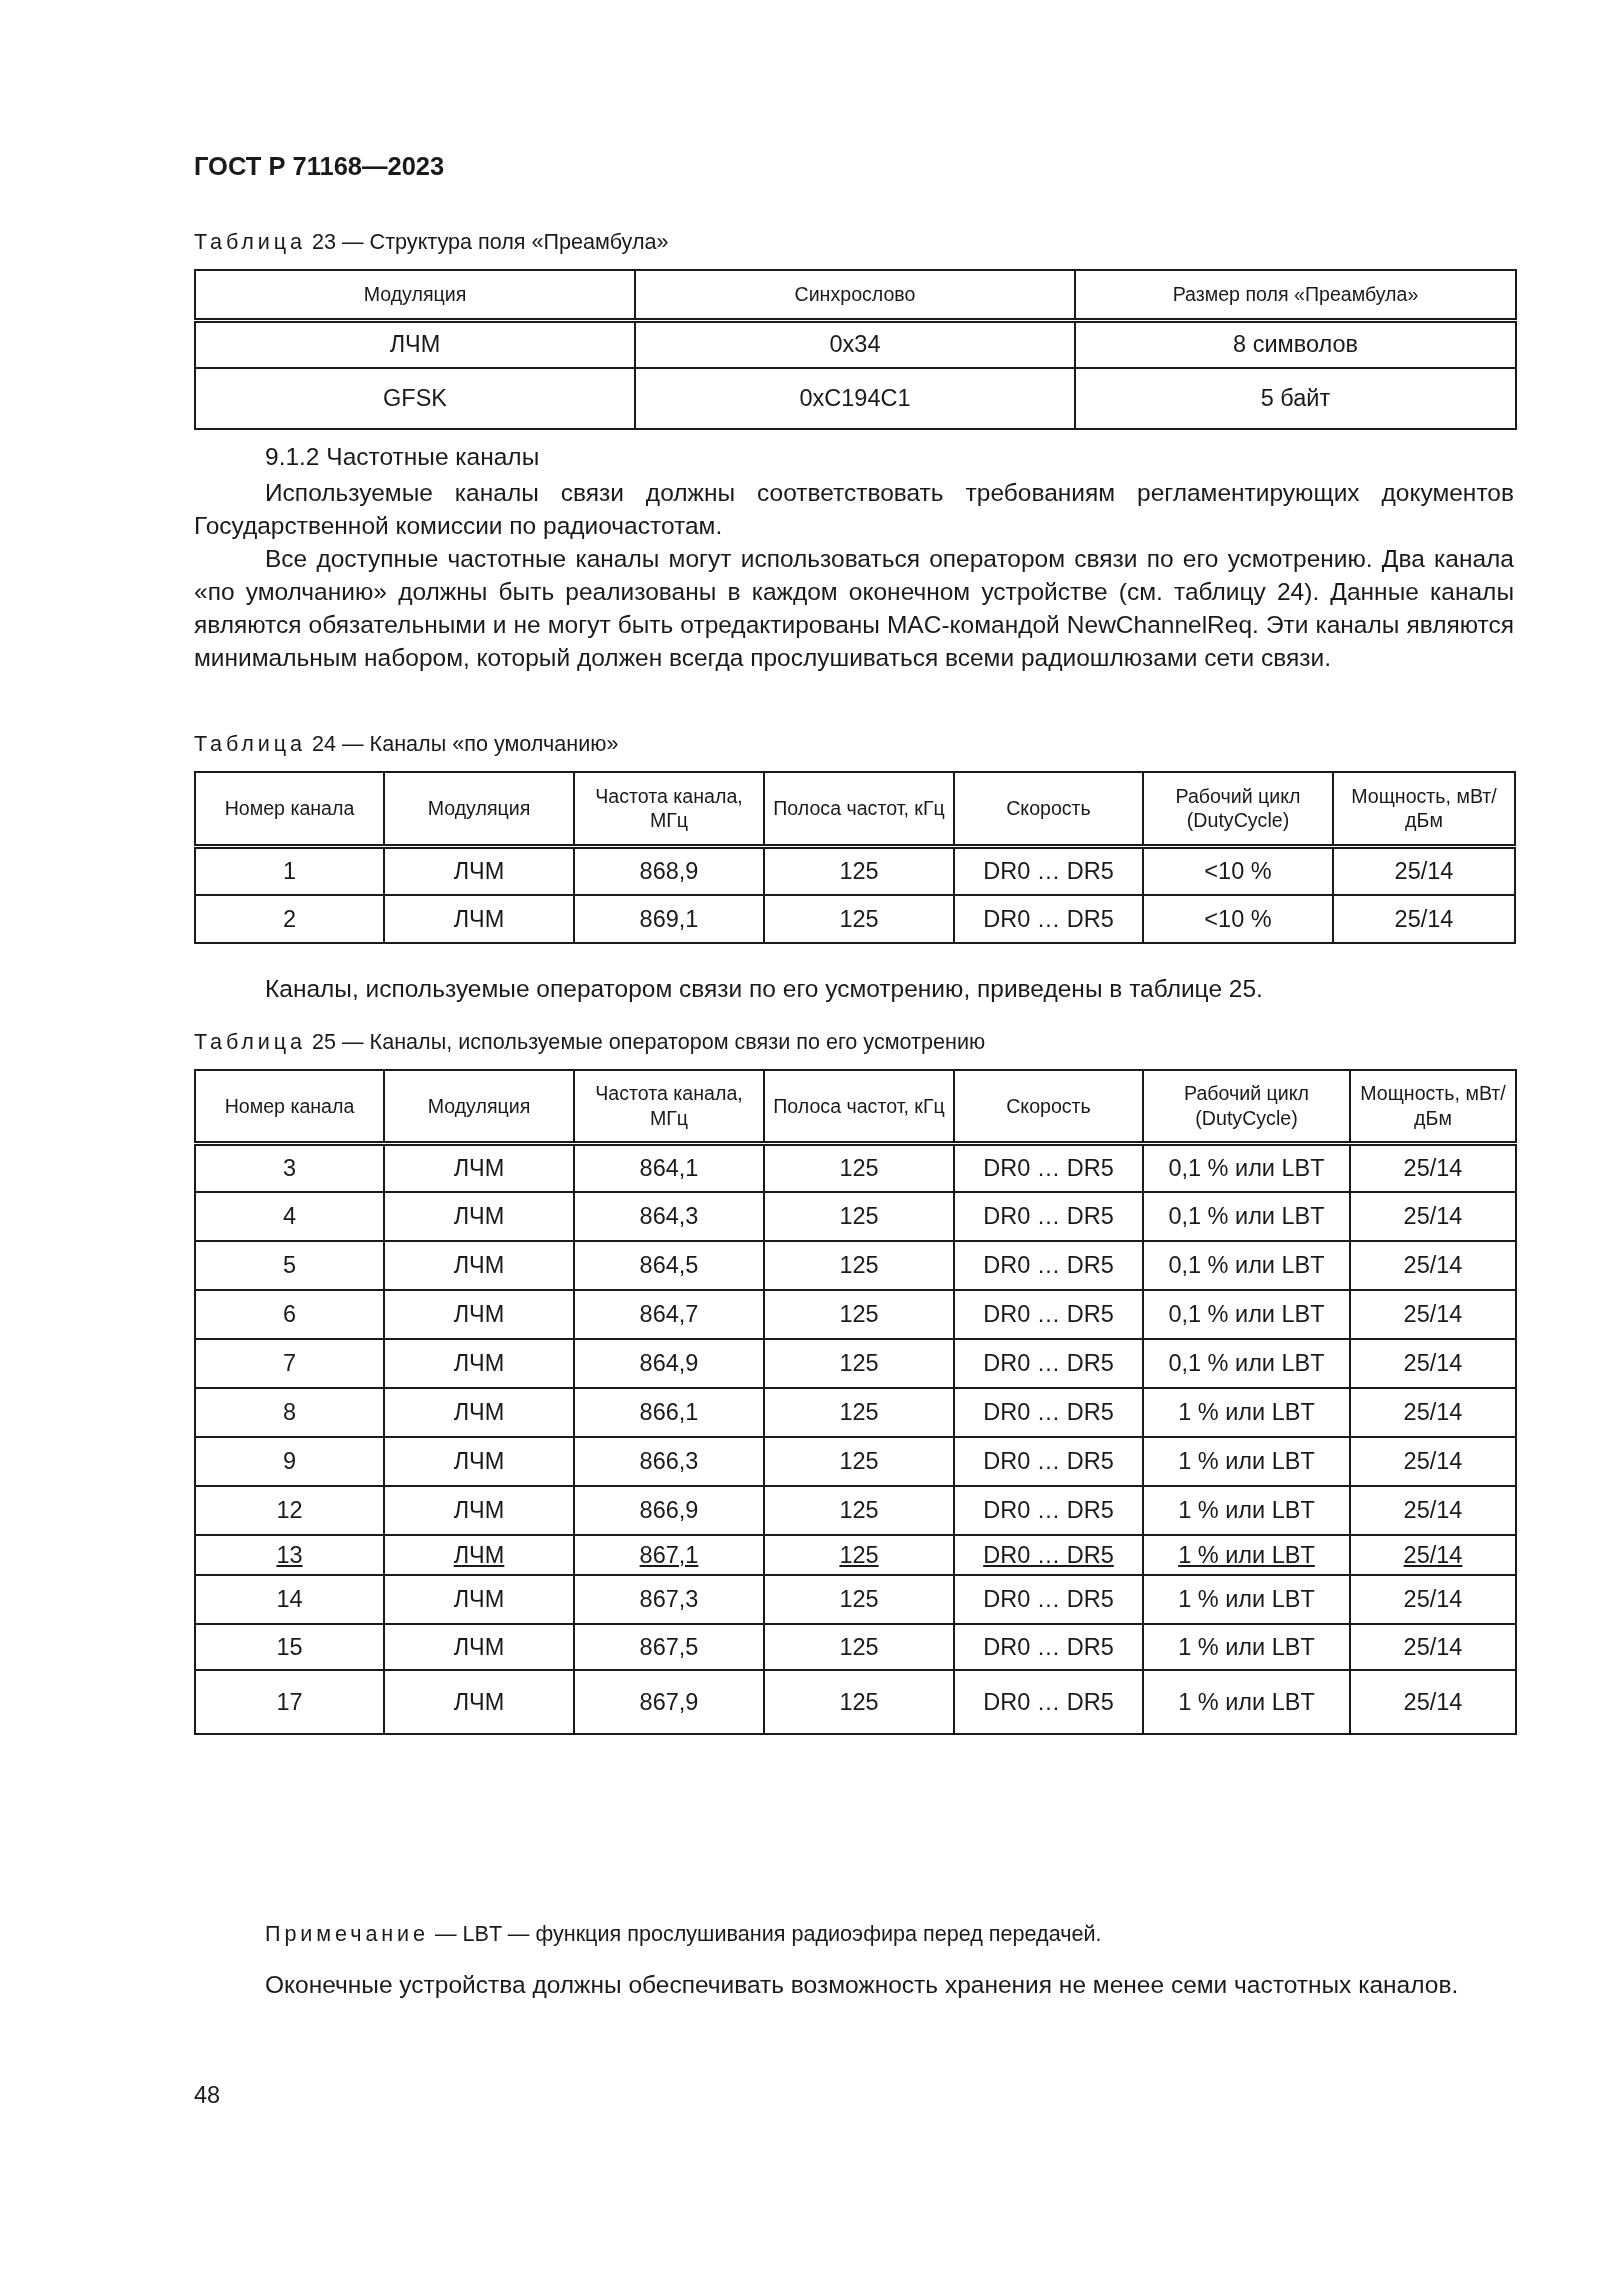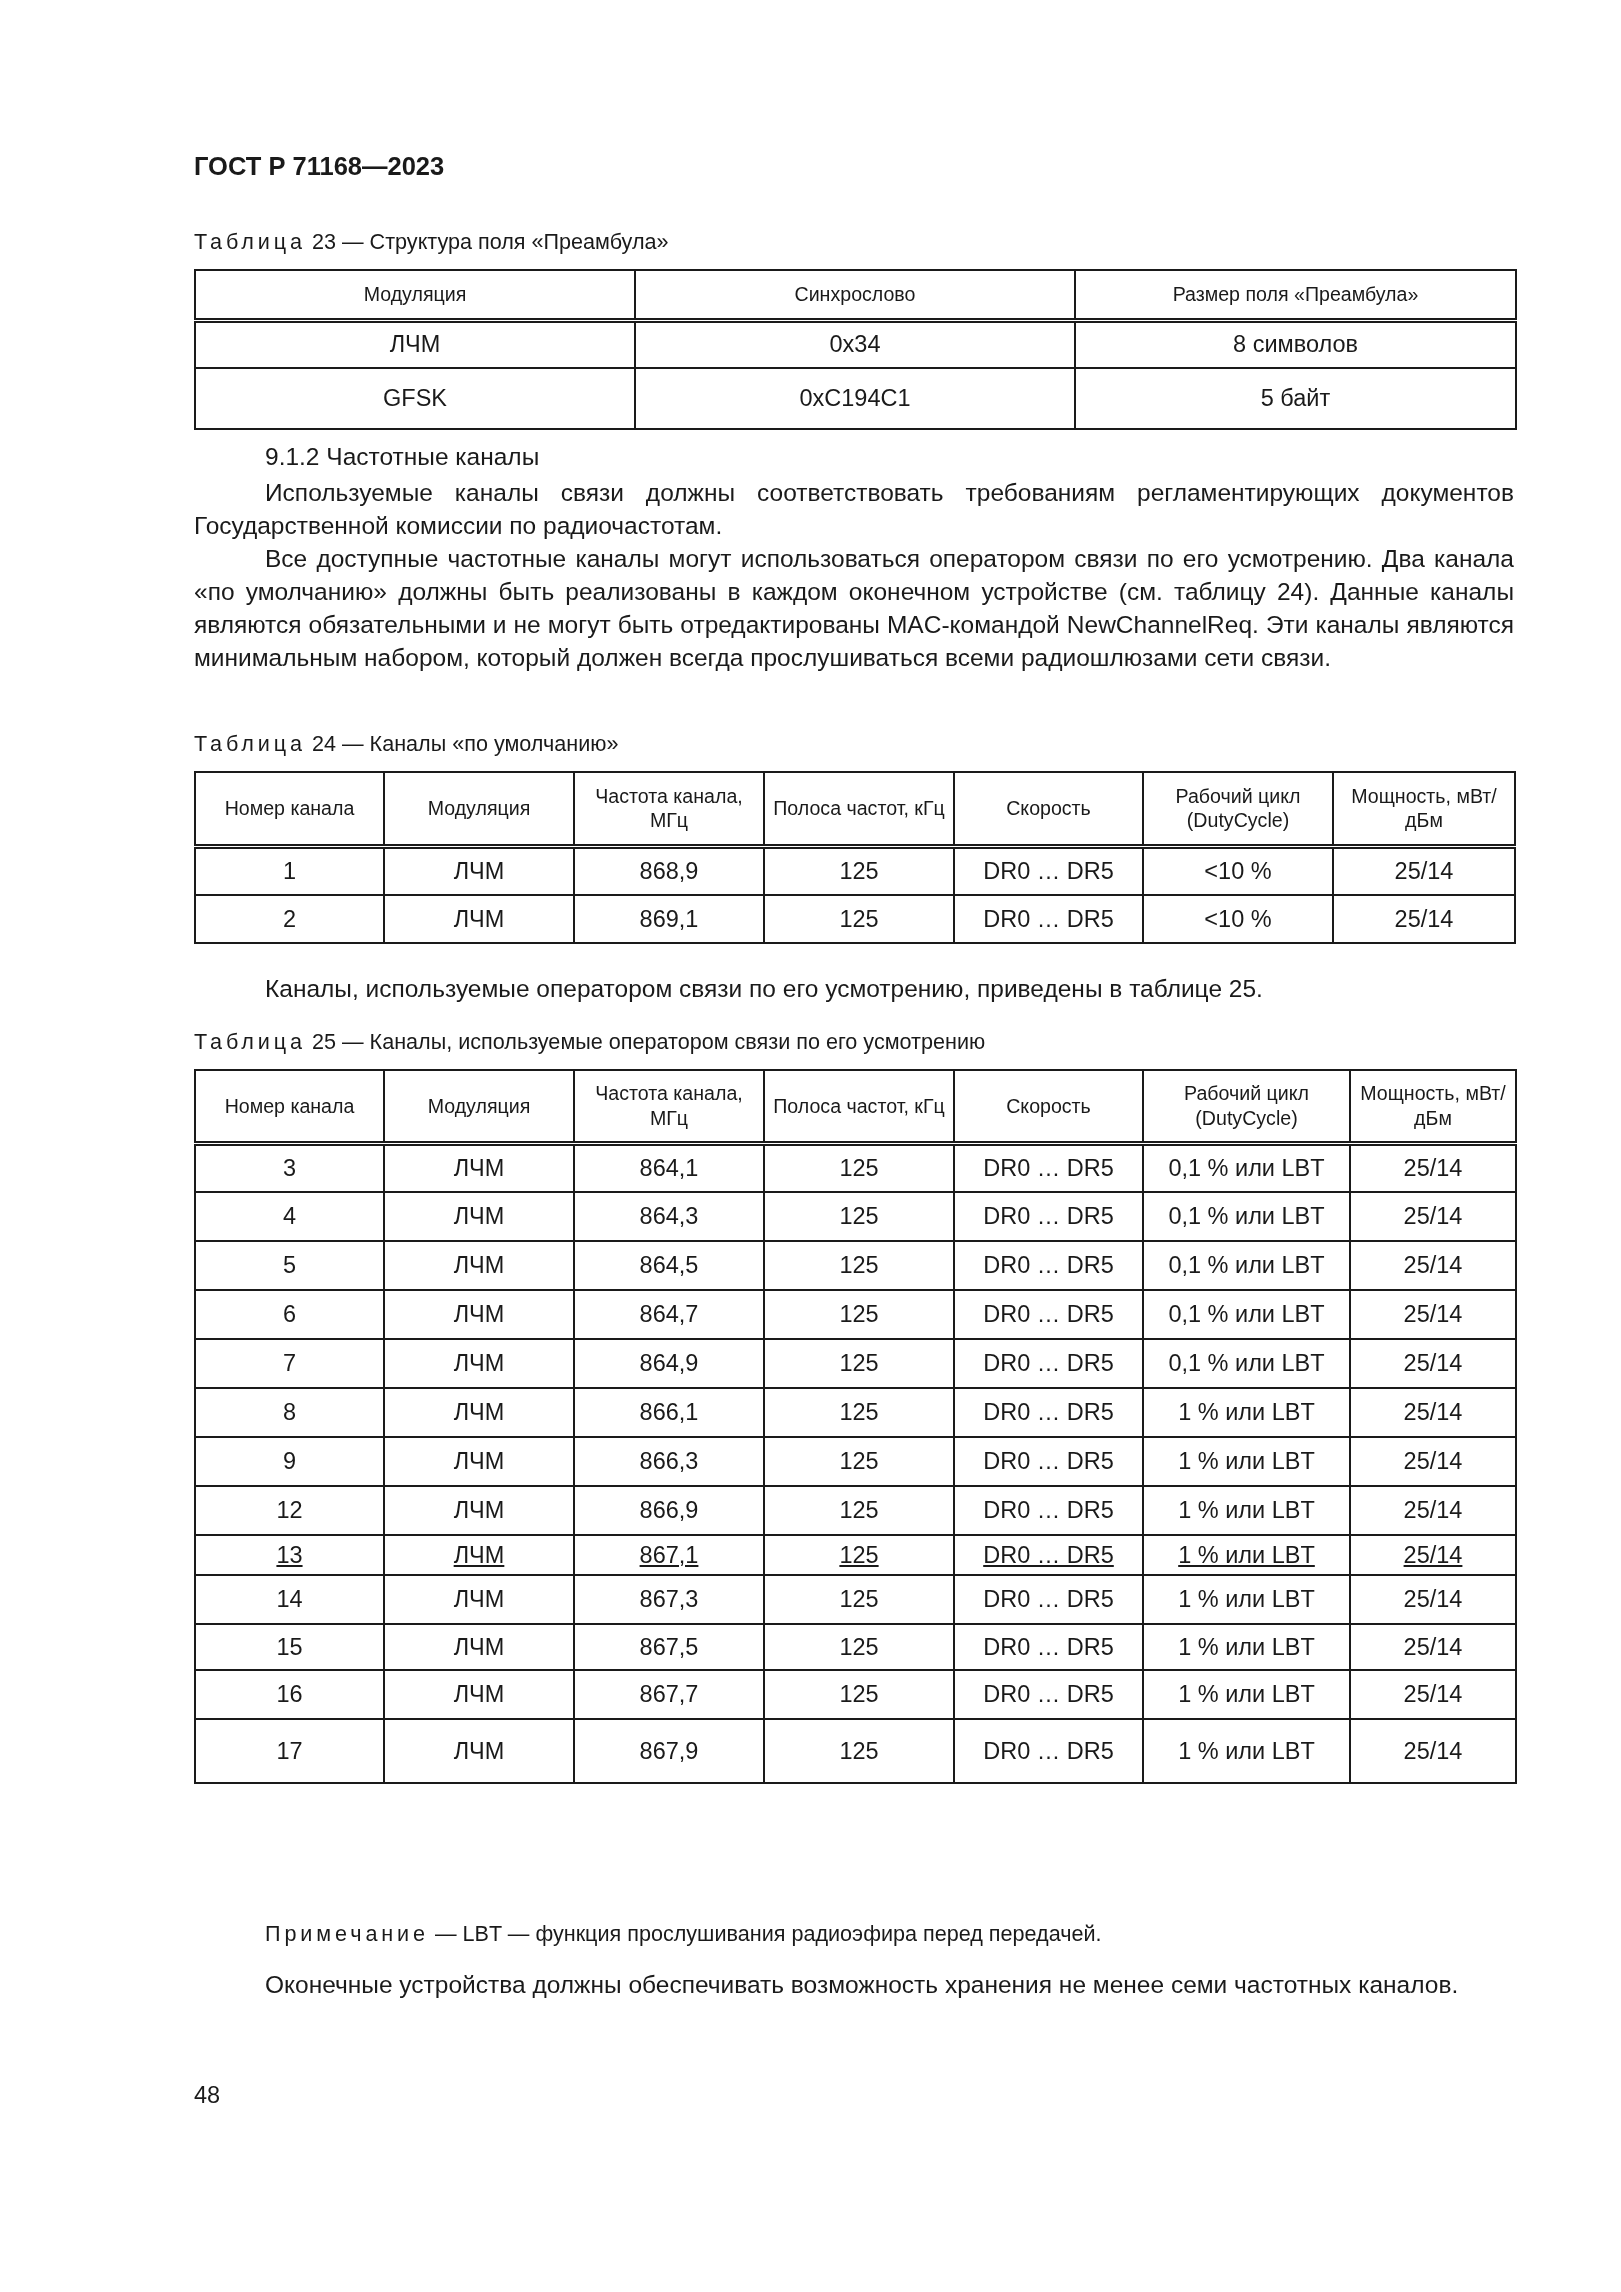--- a/index.html
+++ b/index.html
@@ -234,29 +234,20 @@
       </tr>
       <tr style="height: 46px;">
         <td>15</td>
         <td>ЛЧМ</td>
         <td>867,5</td>
         <td>125</td>
         <td>DR0 … DR5</td>
         <td>1 % или LBT</td>
         <td>25/14</td>
       </tr>
-      <tr class="row-thick" style="height: 49px;">
-        <td>16</td>
-        <td>ЛЧМ</td>
-        <td>867,7</td>
-        <td>125</td>
-        <td>DR0 … DR5</td>
-        <td>1 % или LBT</td>
-        <td>25/14</td>
-      </tr>
       <tr style="height: 64px;">
         <td>17</td>
         <td>ЛЧМ</td>
         <td>867,9</td>
         <td>125</td>
         <td>DR0 … DR5</td>
         <td>1 % или LBT</td>
         <td>25/14</td>
       </tr>
     </tbody>

